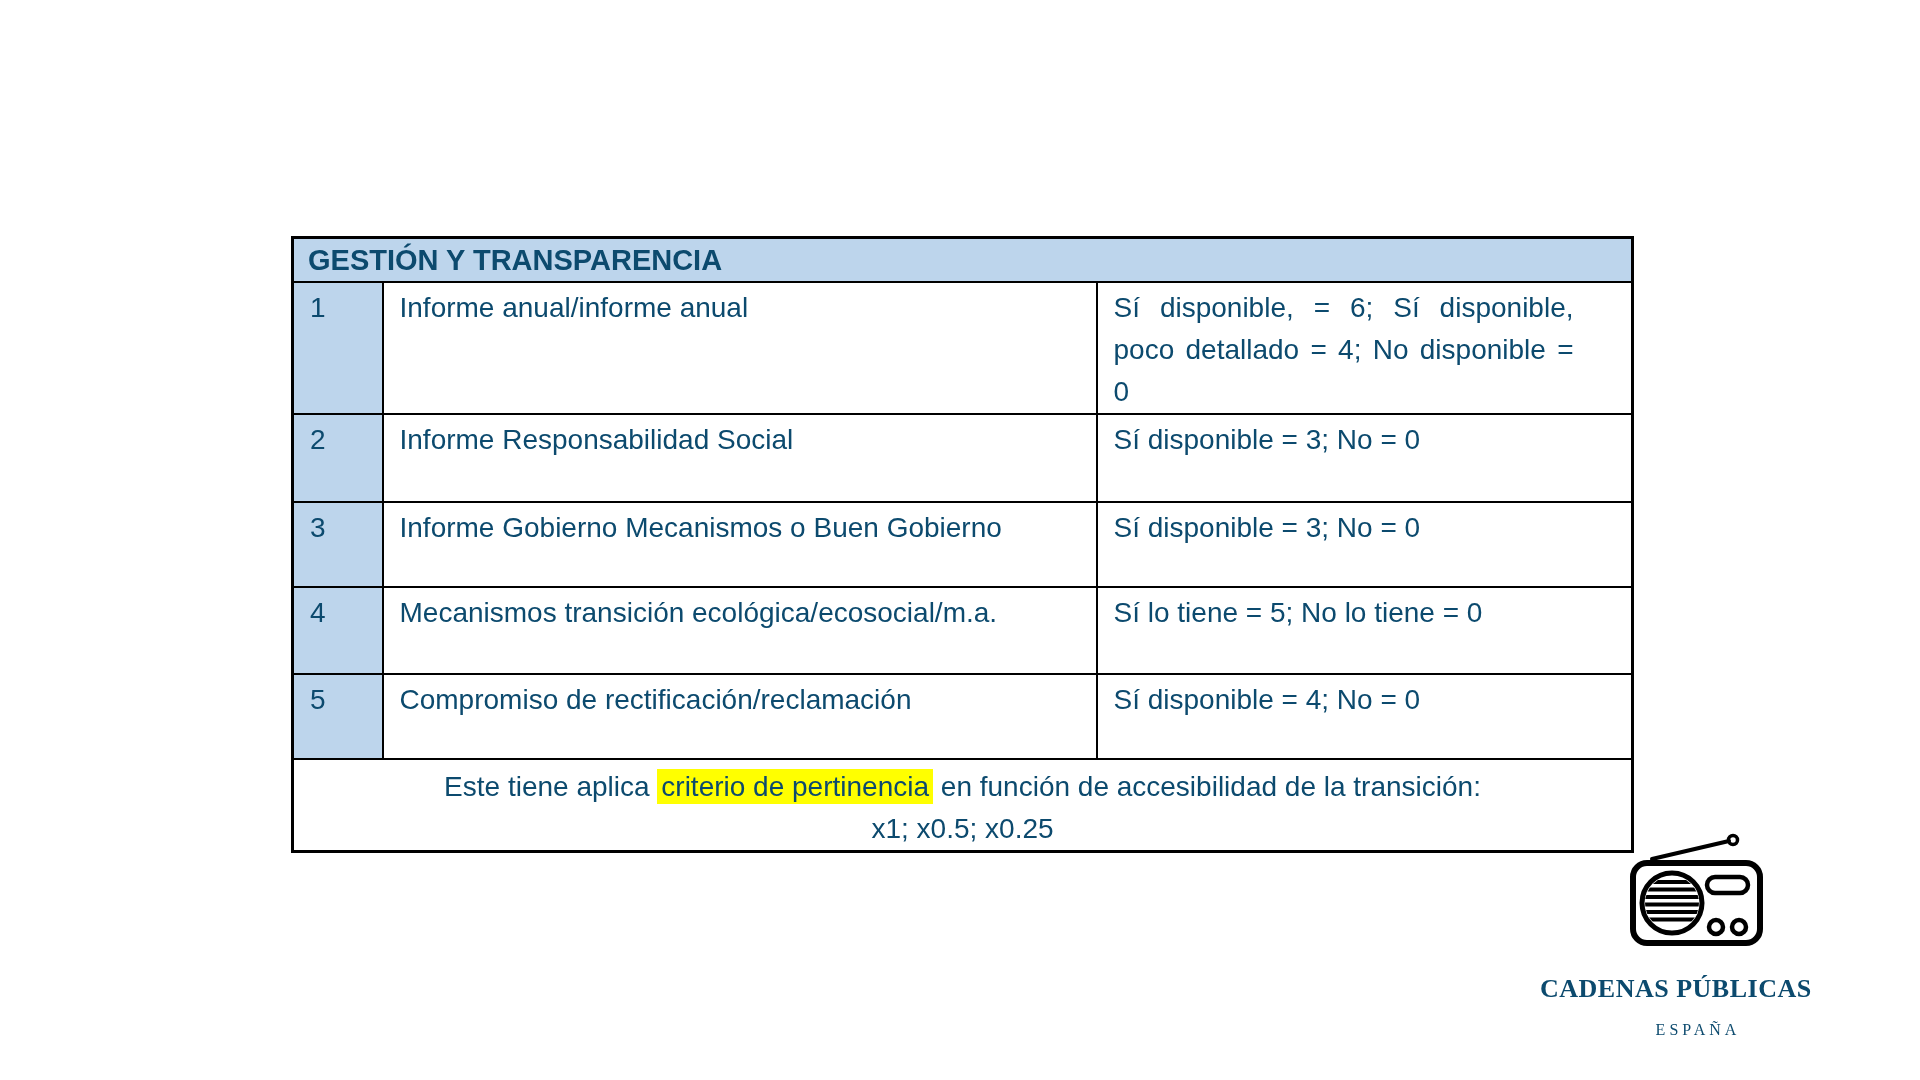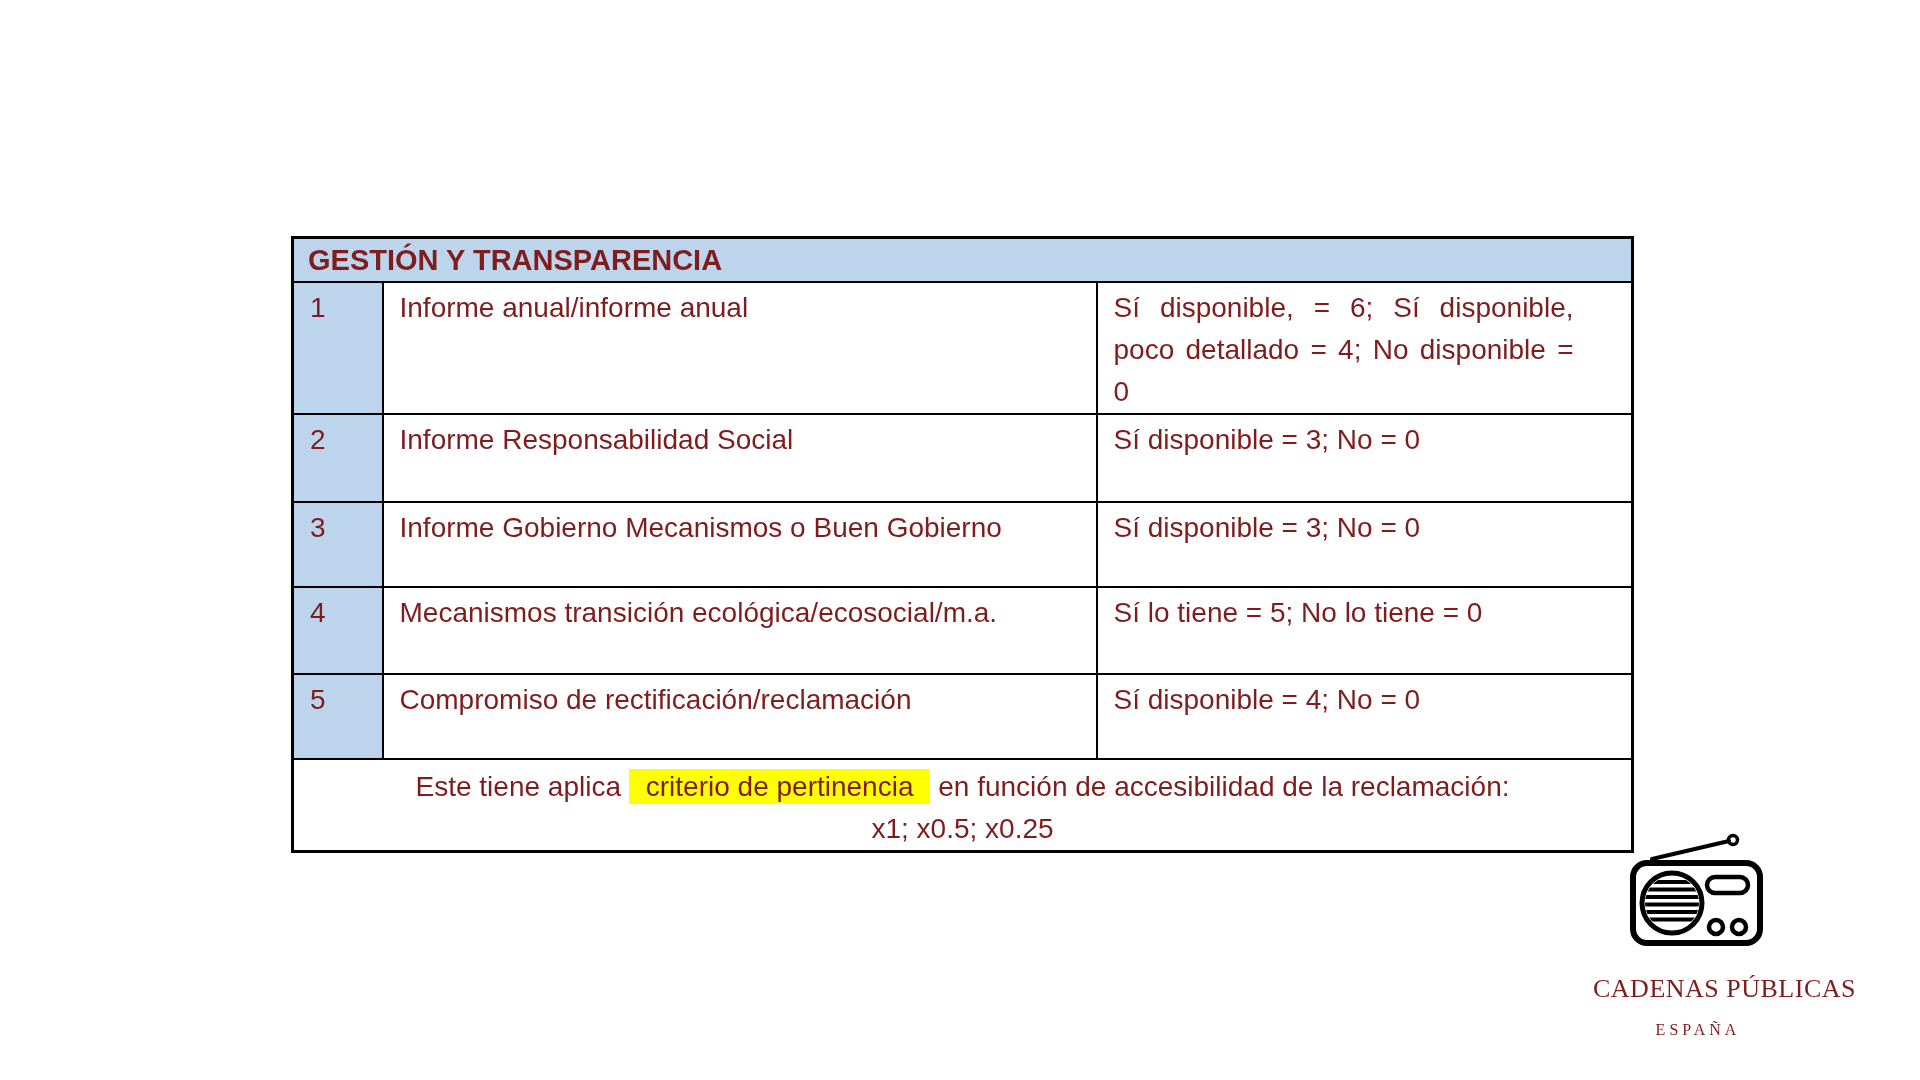--- a/index.html
+++ b/index.html
@@ -1,21 +1,21 @@
 <!DOCTYPE html>
 <html><head>
 <meta charset="utf-8">
 <style>
   html,body{margin:0;padding:0;background:#ffffff;}
   #canvas{
     position:relative;
     width:1920px;height:1080px;
     background:#ffffff;
     font-family:"Liberation Sans","DejaVu Sans",sans-serif;
-    color:#7f1d1d;
+    color:#0c4a6e;
     overflow:hidden;
   }
 
   
   table.score{
     position:absolute;left:291px;top:236px;
     width:1340px;
     border-collapse:collapse;
     table-layout:fixed;
     border:3px solid #000;
@@ -48,30 +48,30 @@
   tr.r3{height:85px;}
   tr.r4{height:87px;}
   tr.r5{height:85px;}
   tr.rf{height:86px;}
   tr.rf td{
     text-align:center;
     padding:6px 8px 0 8px;
   }
   .hl{
     background:#FFFF00;
-    padding:2px 17px;
+    padding:2px 4px;
   }
 
   
   .logo-icon{position:absolute;left:1626px;top:830px;width:144px;height:120px;}
   .logo-title{
     position:absolute;left:1540px;top:974px;width:316px;
-    text-align:right;
+    text-align:left;
     font-family:"Liberation Serif","DejaVu Serif",serif;
-    font-weight:normal;
+    font-weight:bold;
     font-size:26px;
     letter-spacing:0.5px;
     white-space:nowrap;
   }
   .logo-sub{
     position:absolute;left:1540px;top:1021px;width:316px;
     text-align:center;
     font-family:"Liberation Serif","DejaVu Serif",serif;
     font-size:16px;
     letter-spacing:4px;
@@ -121,21 +121,21 @@
       </tr>
 
       <tr class="r5">
         <td class="blue">5</td>
         <td>Compromiso de rectificación/reclamación</td>
         <td class="score-cell">Sí disponible = 4; No = 0</td>
       </tr>
 
       <tr class="rf">
         <td colspan="3">
-          <div><span>Este tiene aplica </span><span class="hl">criterio de pertinencia</span><span> en función de accesibilidad de la reclamación:</span></div>
+          <div><span>Este tiene aplica </span><span class="hl">criterio de pertinencia</span><span> en función de accesibilidad de la transición:</span></div>
           <div>x1; x0.5; x0.25</div>
         </td>
       </tr>
     </tbody>
   </table>
 
   <svg class="logo-icon" viewBox="0 0 144 120">
     <g fill="none" stroke="#000">
       <line x1="26" y1="29" x2="103" y2="11" stroke-width="4" stroke-linecap="round"></line>
       <circle cx="107" cy="10" r="4.5" stroke-width="3.5"></circle>

